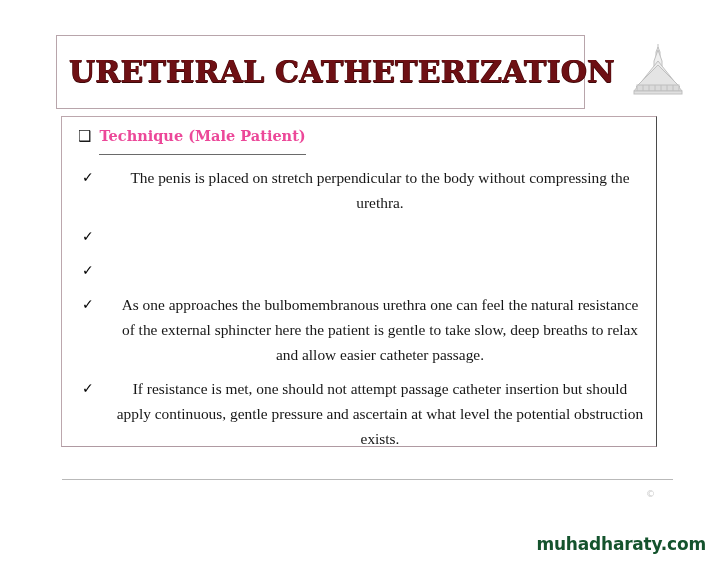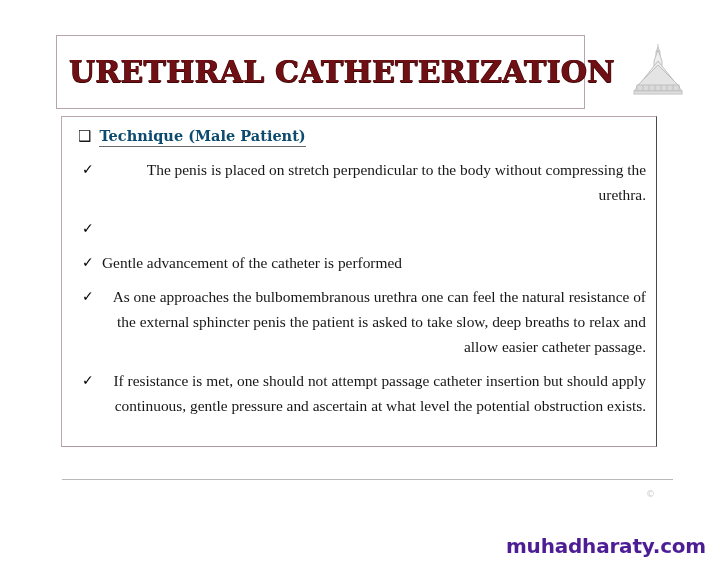--- a/index.html
+++ b/index.html
@@ -87,23 +87,23 @@
     line-height: 18px;
     color: #1a1a1a;
     margin-right: 8px;
     font-family: "DejaVu Sans", sans-serif;
   }
   .tech-head .label {
     font-family: "DejaVu Serif", "Liberation Serif", serif;
     font-weight: bold;
     font-size: 14.5px;
     line-height: 18px;
-    color: #0c4a6e;
+    color: #ec4899;
     border-bottom: 1px solid #6a6a6a;
-    padding-bottom: 1px;
+    padding-bottom: 9px;
   }
 
   .bullets {
     margin: 0;
     padding: 0;
     list-style: none;
   }
   .bullets li {
     display: flex;
     align-items: flex-start;
@@ -117,21 +117,22 @@
     line-height: 25px;
     color: #000000;
     font-weight: bold;
   }
   .bullets li .txt {
     font-family: "Liberation Serif", serif;
     font-size: 15.4px;
     line-height: 25px;
     color: #161616;
     max-width: 546px;
-    text-align: right;
+    text-align: center;
+    margin-left: 12px;
   }
 
   
   .hrule {
     position: absolute;
     left: 62px;
     top: 479px;
     width: 611px;
     height: 0;
     border-top: 1.5px solid #b9b9b9;
@@ -143,23 +144,23 @@
     font-family: "DejaVu Sans", sans-serif;
     font-size: 9px;
     color: #c9c9c9;
   }
   .site {
     position: absolute;
     right: 22px;
     top: 534px;
     font-family: "DejaVu Sans", "Liberation Sans", sans-serif;
     font-weight: bold;
-    font-size: 20px;
+    font-size: 17px;
     letter-spacing: -0.2px;
-    color: #4c1d95;
+    color: #14532d;
   }
 </style>
 </head>
 <body>
 
 <div class="slide">
 
   <div class="title-box">
     <div class="title-text">Urethral Catheterization</div>
   </div>
@@ -194,25 +195,24 @@
     <ul class="bullets">
       <li>
         <span class="tick">✓</span>
         <span class="txt">The penis is placed on stretch perpendicular to the body without compressing the urethra.</span>
       </li>
       <li>
         <span class="tick">✓</span>
       </li>
       <li>
         <span class="tick">✓</span>
-        <span class="txt">Gentle advancement of the catheter is performed</span>
-      </li>
-      <li>
-        <span class="tick">✓</span>
-        <span class="txt">As one approaches the bulbomembranous urethra one can feel the natural resistance of the external sphincter penis the patient is asked to take slow, deep breaths to relax and allow easier catheter passage.</span>
+      </li>
+      <li>
+        <span class="tick">✓</span>
+        <span class="txt">As one approaches the bulbomembranous urethra one can feel the natural resistance of the external sphincter here the patient is gentle to take slow, deep breaths to relax and allow easier catheter passage.</span>
       </li>
       <li>
         <span class="tick">✓</span>
         <span class="txt">If resistance is met, one should not attempt passage catheter insertion but should apply continuous, gentle pressure and ascertain at what level the potential obstruction exists.</span>
       </li>
     </ul>
 
   </div>
 
   <div class="hrule"></div>

